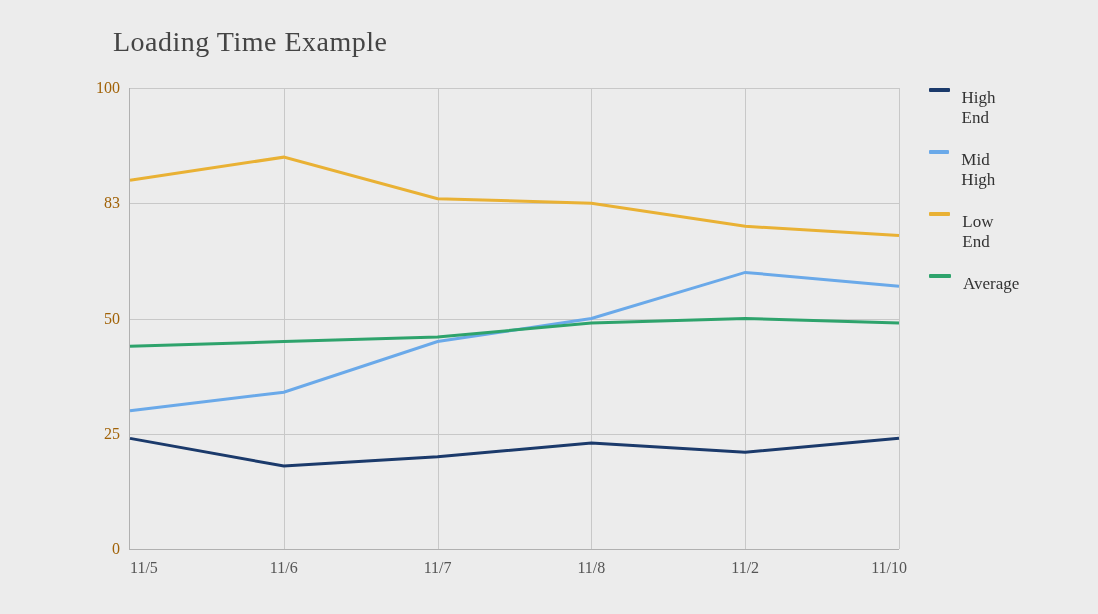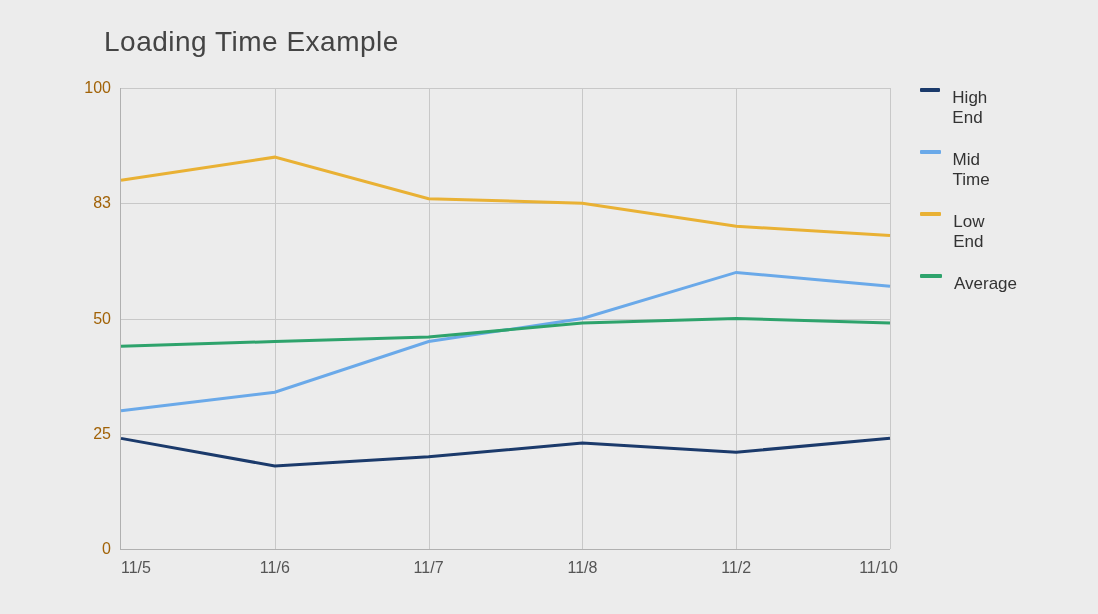--- a/index.html
+++ b/index.html
@@ -7,24 +7,25 @@
     padding: 0;
     width: 1098px;
     height: 614px;
     background: #ececec;
     font-family: "Helvetica Neue", Arial, sans-serif;
     color: #333;
     overflow: hidden;
   }
   .chart-container {
     position: absolute;
-    left: 0;
+    left: 9px;
     top: 0;
     width: 1014px;
     height: 614px;
+    font-family: Liberation Serif, serif;
   }
   .chart-title {
     position: absolute;
     left: 104px;
     top: 26px;
     font-size: 28px;
     font-weight: 400;
     color: #444;
     letter-spacing: 0.5px;
   }
@@ -139,21 +140,21 @@
     </svg>
   </div>
 
   <div class="legend">
     <div class="legend-item">
       <span class="legend-swatch" style="background: rgb(27, 58, 107);"></span>
       <span>High End</span>
     </div>
     <div class="legend-item">
       <span class="legend-swatch" style="background: rgb(106, 169, 233);"></span>
-      <span>Mid Time</span>
+      <span>Mid High</span>
     </div>
     <div class="legend-item">
       <span class="legend-swatch" style="background: rgb(233, 177, 52);"></span>
       <span>Low End</span>
     </div>
     <div class="legend-item">
       <span class="legend-swatch" style="background: rgb(46, 163, 108);"></span>
       <span>Average</span>
     </div>
   </div>

